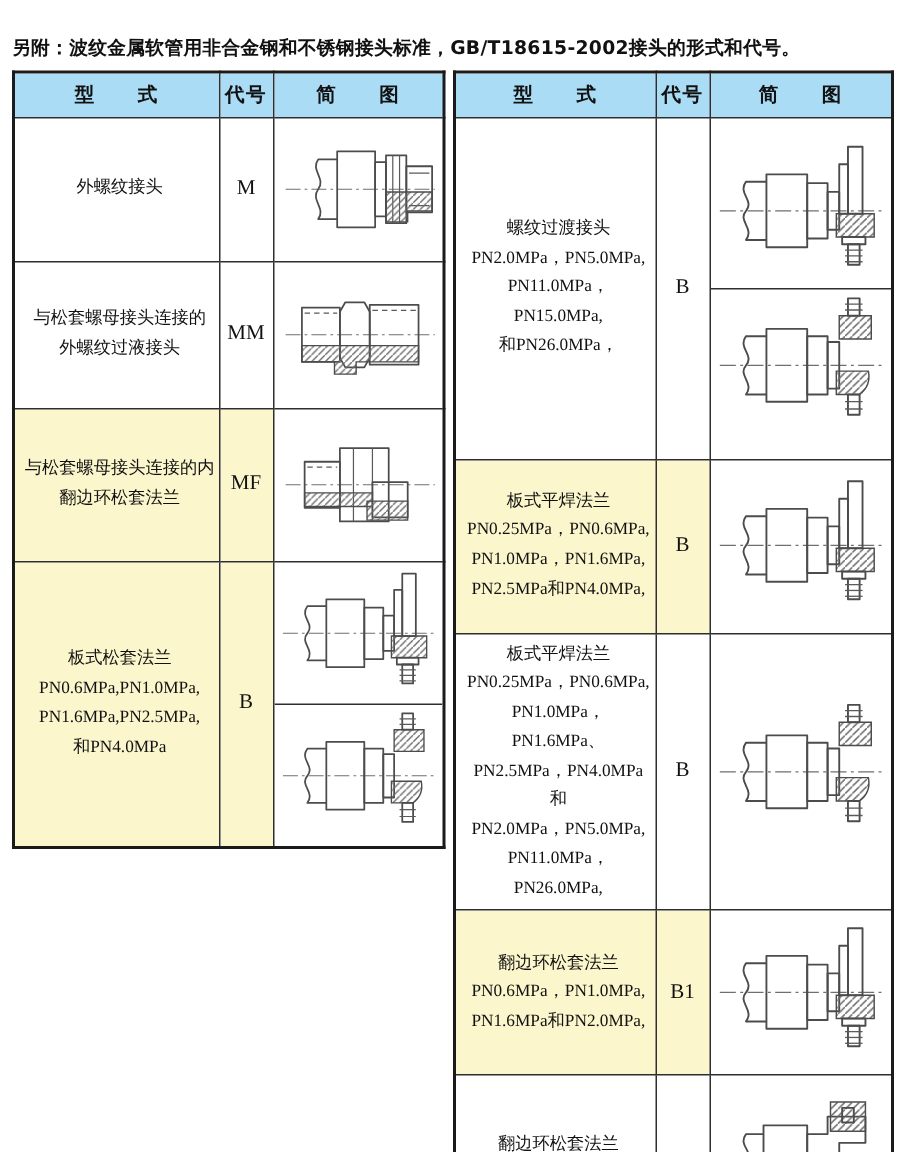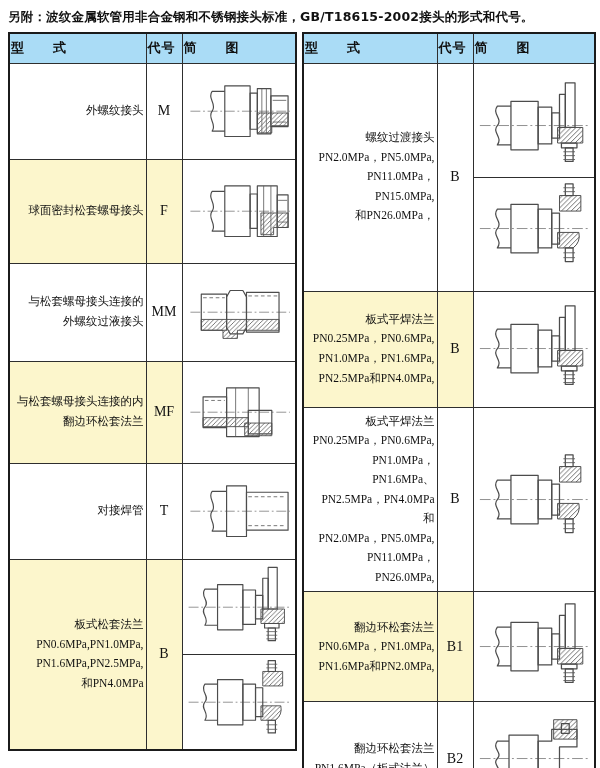--- a/index.html
+++ b/index.html
@@ -2,38 +2,38 @@
 <html style="--header_bg: #aadcf6; --highlight_bg: #fcf6cc; --border: #2e2e2e;"><head>
 <meta charset="utf-8">
 <style>
   html,body{margin:0;padding:0}
   body{
     width:600px;height:768px;background:#ffffff;color:#111;
     font-family:"DejaVu Sans","Liberation Sans",sans-serif;
     overflow:hidden;
   }
   .title{
-    padding:9px 8px 6px 8px;
+    padding:24px 8px 6px 8px;
     font-size:12.5px;font-weight:bold;letter-spacing:.2px;
     white-space:nowrap;
   }
   .wrap{display:flex;gap:5px;padding:0 4px 6px 8px;align-items:flex-start}
   table{border-collapse:collapse;table-layout:fixed}
   .t{border:2px solid #1b1b1b}
   td,th{border:1px solid #2e2e2e;overflow:hidden;box-sizing:border-box}
   .hd{
     background:var(--header_bg,#aadcf6);
-    font-size:13px;font-weight:bold;text-align:left;
+    font-size:13px;font-weight:bold;text-align:center;
     letter-spacing:1px;
   }
   .type{
     font-family:"Liberation Serif","DejaVu Serif",serif;
     font-size:11.5px;line-height:1.7;
     padding:4px 2px 4px 6px;vertical-align:middle;
-    white-space:pre-line;text-align:right;
+    white-space:pre-line;text-align:center;
   }
   .code{
     font-family:"Liberation Serif","DejaVu Serif",serif;
     font-size:14px;text-align:center;vertical-align:middle;
   }
   .hl{background:var(--highlight_bg,#fcf6cc)}
   .diag{padding:2px;vertical-align:middle;text-align:center;background:#fff}
   .fig{width:100%;height:100%;display:block}
   .split{padding:0}
   .sub{height:50%;box-sizing:border-box;padding:2px;display:flex;align-items:center;justify-content:center}
@@ -179,55 +179,37 @@
     <tbody>
       <tr style="height:96px">
         <td class="type">外螺纹接头</td>
         <td class="code">M</td>
         <td class="diag">
           <svg class="fig" viewBox="0 0 120 100" preserveAspectRatio="xMidYMid meet">
               <use href="#sym-m"></use>
             </svg>
         </td>
       </tr>
-      <tr style="height:104px">
-        <td class="type hl">球面密封松套螺母接头</td>
-        <td class="code hl">F</td>
-        <td class="diag">
-          <svg class="fig" viewBox="0 0 120 100" preserveAspectRatio="xMidYMid meet">
-              <use href="#sym-f"></use>
-            </svg>
-        </td>
-      </tr>
       <tr style="height:98px">
         <td class="type">与松套螺母接头连接的
 外螺纹过液接头</td>
         <td class="code">MM</td>
         <td class="diag">
           <svg class="fig" viewBox="0 0 120 100" preserveAspectRatio="xMidYMid meet">
               <use href="#sym-mm"></use>
             </svg>
         </td>
       </tr>
       <tr style="height:102px">
         <td class="type hl">与松套螺母接头连接的内
 翻边环松套法兰</td>
         <td class="code hl">MF</td>
         <td class="diag">
           <svg class="fig" viewBox="0 0 120 100" preserveAspectRatio="xMidYMid meet">
               <use href="#sym-mf"></use>
-            </svg>
-        </td>
-      </tr>
-      <tr style="height:96px">
-        <td class="type">对接焊管</td>
-        <td class="code">T</td>
-        <td class="diag">
-          <svg class="fig" viewBox="0 0 120 100" preserveAspectRatio="xMidYMid meet">
-              <use href="#sym-t"></use>
             </svg>
         </td>
       </tr>
       <tr style="height:184px">
         <td class="type hl">板式松套法兰
 PN0.6MPa,PN1.0MPa,
 PN1.6MPa,PN2.5MPa,
 和PN4.0MPa</td>
         <td class="code hl">B</td>
         <td class="diag split">

